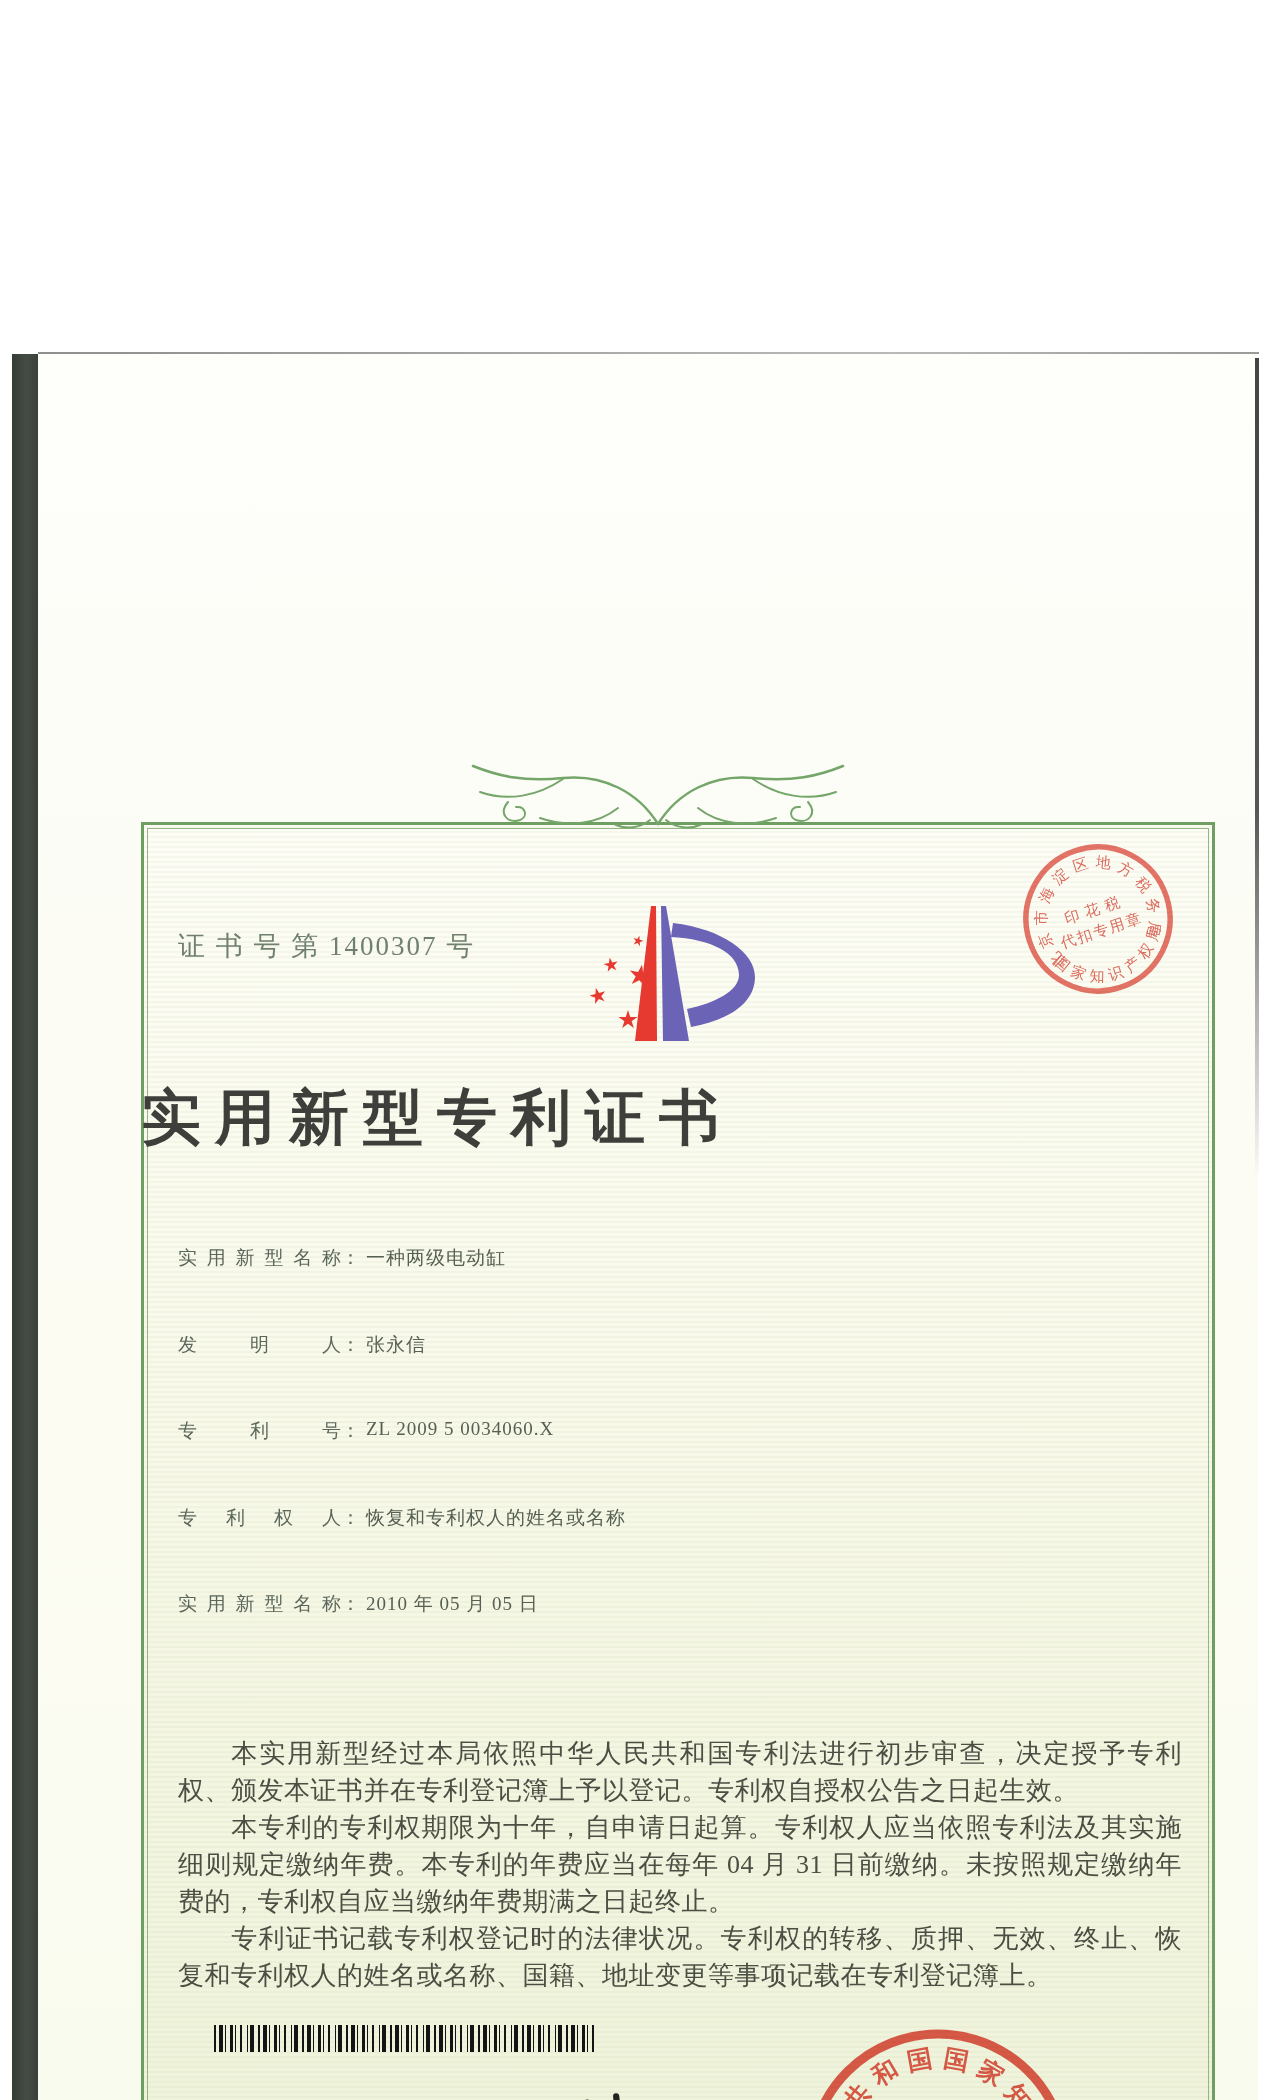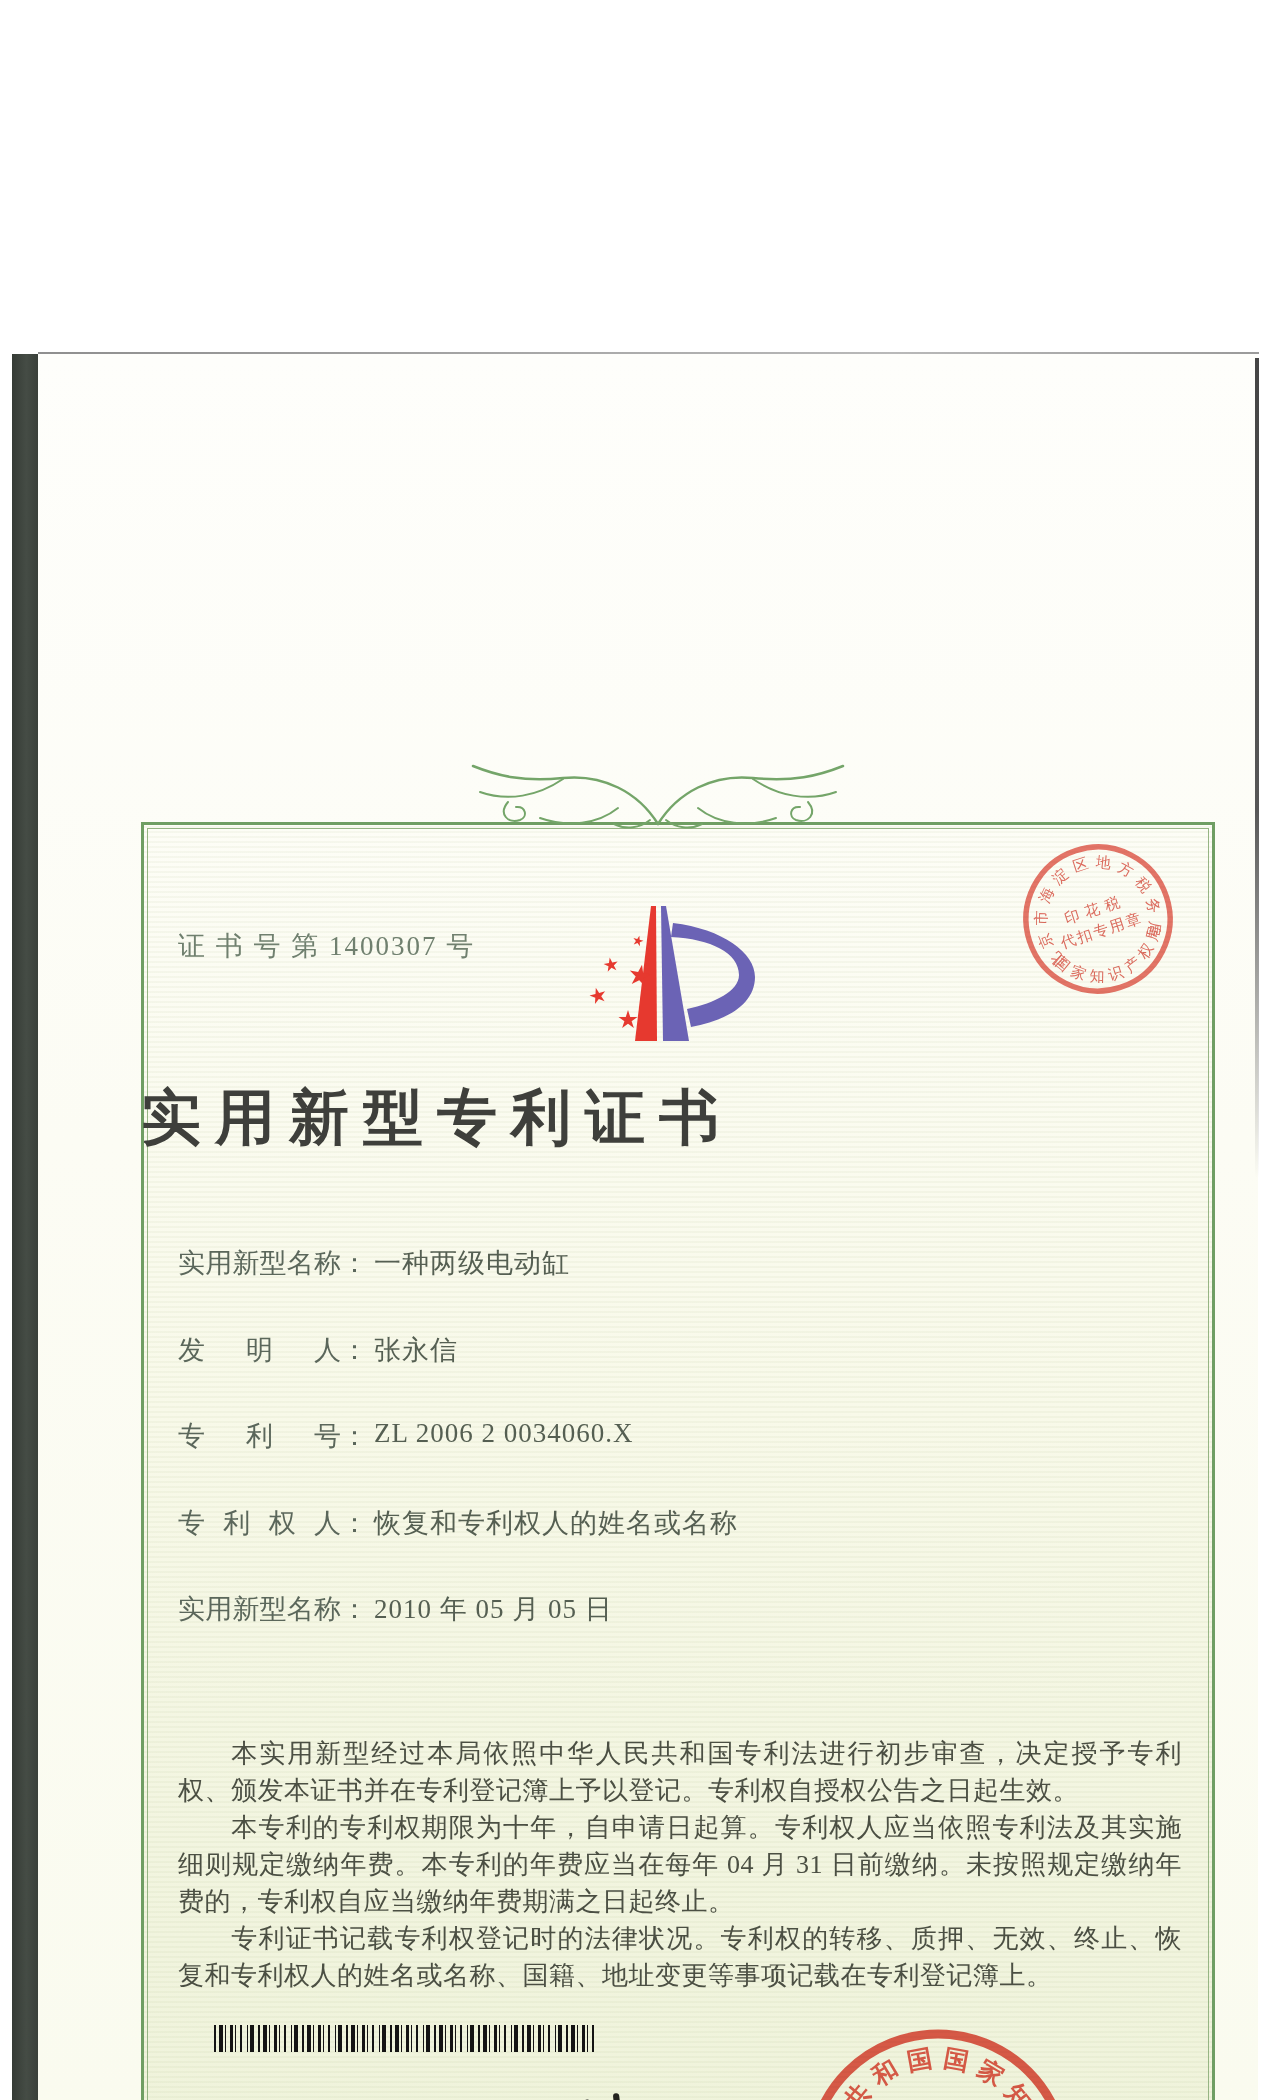--- a/index.html
+++ b/index.html
@@ -23,21 +23,21 @@
     background:linear-gradient(180deg,#fdfdf6 0%,#f8f9e9 38%,#f1f4de 72%,#edf2d7 100%);}
   .frame::before{content:"";position:absolute;inset:3px;border:1px solid #96b584;}
   .frame::after{content:"";position:absolute;inset:0;
     background:repeating-linear-gradient(0deg,rgba(150,170,110,0.07) 0 2px,rgba(255,255,255,0) 2px 5px);}
   .orn{position:absolute;}
   
   .certno{position:absolute;left:140px;top:530px;font-size:27px;color:#70806f;letter-spacing:2px;margin-top:44px;}
   .title{position:absolute;left:103px;top:724px;width:1068px;text-align:left;
     font-size:60px;font-weight:600;letter-spacing:14px;color:#3e3f3b;}
   .fields{position:absolute;left:140px;top:891px;width:900px;}
-  .frow{height:86.5px;font-size:27px;color:#5b675b;white-space:nowrap;text-decoration:underline;}
+  .frow{height:86.5px;font-size:19px;color:#5b675b;white-space:nowrap;text-decoration:underline;}
   .flabel{display:inline-block;width:163px;text-align:justify;text-align-last:justify;vertical-align:top;}
   .fcolon{display:inline-block;vertical-align:top;}
   .fvalue{display:inline-block;margin-left:6px;vertical-align:top;letter-spacing:1px;color:#555f52;}
   .paras{position:absolute;left:140px;top:1381px;width:1004px;}
   .paras p{margin:0;font-size:26px;line-height:37px;color:#4b4f43;
     text-align:justify;text-indent:2.05em;letter-spacing:0.5px;}
   .barcode{position:absolute;left:176px;top:1671px;width:380px;height:27px;
     background:repeating-linear-gradient(90deg,
       #141414 0 2px,rgba(0,0,0,0) 2px 5px,
       #141414 5px 9px,rgba(0,0,0,0) 9px 11px,
@@ -130,21 +130,21 @@
   <div class="title">实用新型专利证书</div>
 
   <div class="fields">
     <div class="frow">
       <span class="flabel">实用新型名称</span><span class="fcolon">：</span><span class="fvalue">一种两级电动缸</span>
     </div>
     <div class="frow">
       <span class="flabel">发明人</span><span class="fcolon">：</span><span class="fvalue">张永信</span>
     </div>
     <div class="frow">
-      <span class="flabel">专利号</span><span class="fcolon">：</span><span class="fvalue">ZL 2006 2 0034060.X</span>
+      <span class="flabel">专利号</span><span class="fcolon">：</span><span class="fvalue">ZL 2009 5 0034060.X</span>
     </div>
     <div class="frow">
       <span class="flabel">专利权人</span><span class="fcolon">：</span><span class="fvalue">恢复和专利权人的姓名或名称</span>
     </div>
     <div class="frow">
       <span class="flabel">实用新型名称</span><span class="fcolon">：</span><span class="fvalue">2010 年 05 月 05 日</span>
     </div>
   </div>
 
   <div class="paras">

